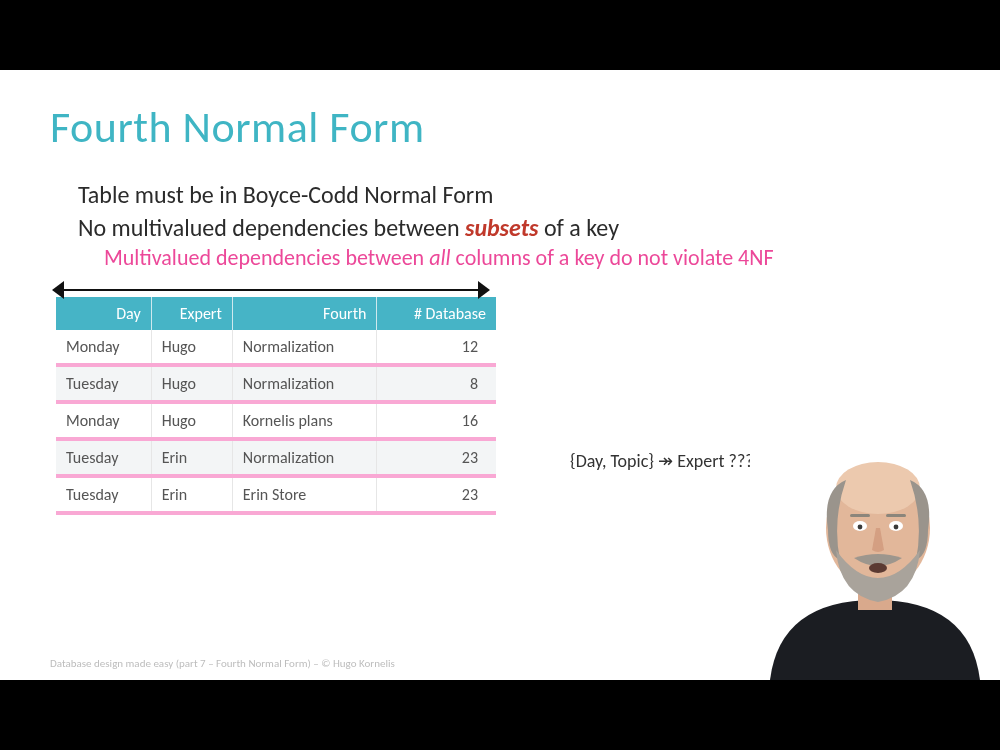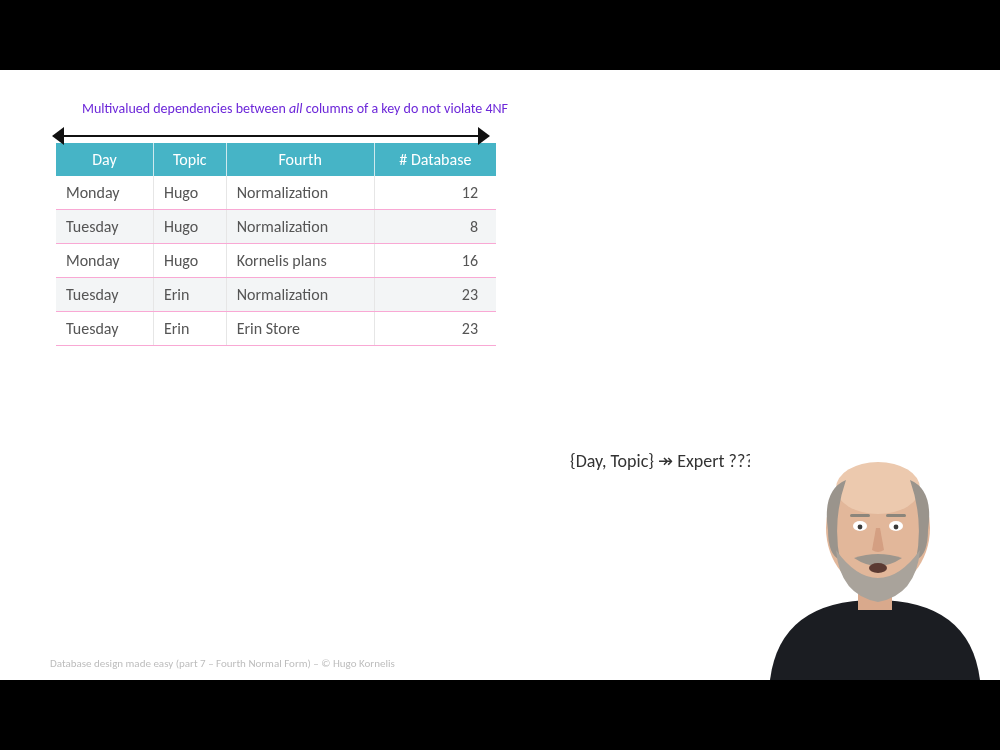--- a/index.html
+++ b/index.html
@@ -35,24 +35,24 @@
   }
   .req-line2 {
     color: #2b2b2b;
     font-size: 24px;
     font-weight: 400;
     margin-left: 28px;
     margin-bottom: 2px;
   }
   .subsets { color: #c0392b; font-style: italic; font-weight: 600; }
   .req-line3 {
-    color: #6d28d9;
-    font-size: 14px;
-    font-weight: 400;
-    margin-left: 32px;
+    color: #ec4899;
+    font-size: 22px;
+    font-weight: 400;
+    margin-left: 54px;
     margin-bottom: 10px;
   }
   .all-em { font-style: italic; }
 
   .arrow-wrap {
     position: relative;
     height: 18px;
     margin-left: 6px;
     width: 430px;
     margin-bottom: -2px;
@@ -78,32 +78,32 @@
   table.data {
     border-collapse: collapse;
     width: 440px;
     margin-top: 0;
     margin-left: 6px;
     font-size: 16px;
   }
   table.data th {
     background: #46b4c6;
     color: #fff;
-    text-align: center;
+    text-align: right;
     padding: 7px 10px;
     font-weight: 400;
     border-right: 1px solid #cfe9ee;
     margin-top: 42px;
   }
   table.data th:last-child { border-right: none; }
   table.data td {
     padding: 7px 10px;
     color: #555;
     border-right: 1px solid #e6e6e6;
-    border-bottom: 1px solid #f9a8d4;
+    border-bottom: 4px solid #f9a8d4;
   }
   table.data td:last-child { border-right: none; }
   table.data tr:nth-child(even) td { background: #f3f5f6; }
   table.data tr:nth-child(odd) td { background: #ffffff; }
   table.data td.num { text-align: right; padding-right: 18px; margin-top: 16px; }
 
   .annotation {
     position: absolute;
     left: 570px;
     top: 380px;
@@ -129,36 +129,41 @@
     background: #fff;
     overflow: hidden;
   }
   .presenter svg { display:block; }
 </style>
 </head>
 <body>
 
 <div class="slide">
 
-
+  <div class="title">Fourth Normal Form</div>
+
+  <div class="req-line1">Table must be in Boyce-Codd Normal Form</div>
+  <div class="req-line2">
+    <span>No multivalued dependencies between </span><span class="subsets">subsets</span><span> of a key</span>
+  </div>
   <div class="req-line3">
     <span>Multivalued dependencies between </span><span class="all-em">all</span><span> columns of a key do not violate 4NF</span>
   </div>
 
   <div class="arrow-wrap">
     <div class="arrow-line"></div>
     <div class="arrow-left"></div>
     <div class="arrow-right"></div>
   </div>
 
   <table class="data">
     <thead>
       <tr>
         <th>Day</th>
-        <th>Topic</th>
+        <th>Expert</th>
         <th>Fourth</th>
         <th># Database</th>
       </tr>
     </thead>
     <tbody>
       <tr>
         <td>Monday</td>
         <td>Hugo</td>
         <td>Normalization</td>
         <td class="num">12</td>

